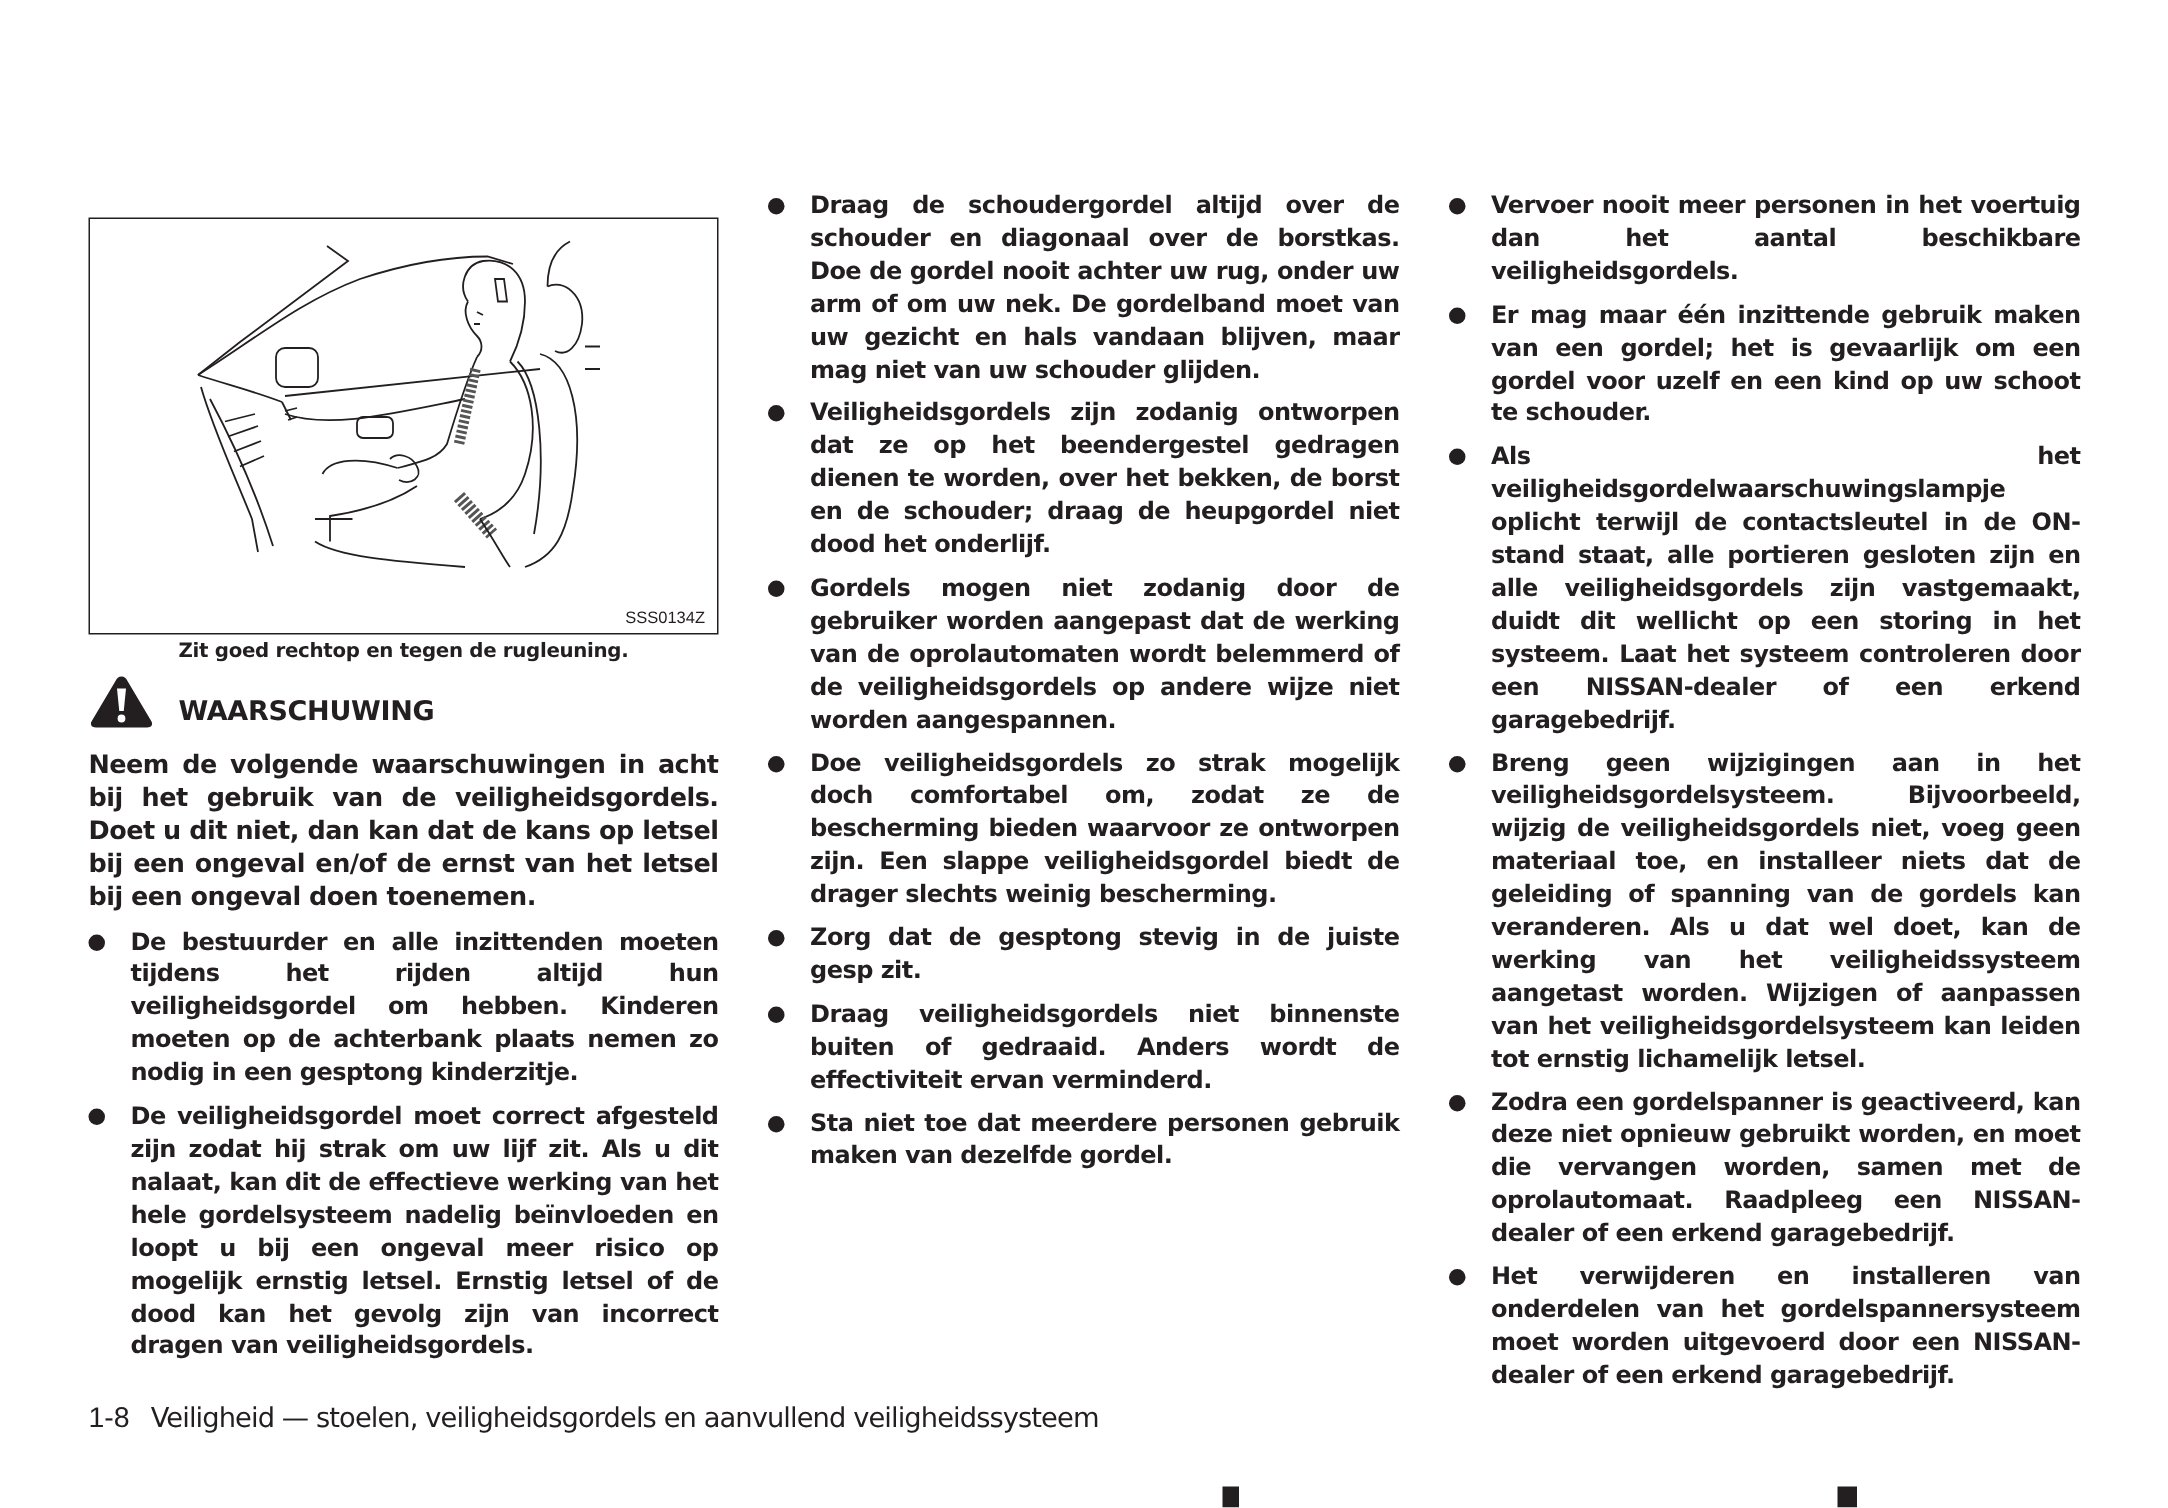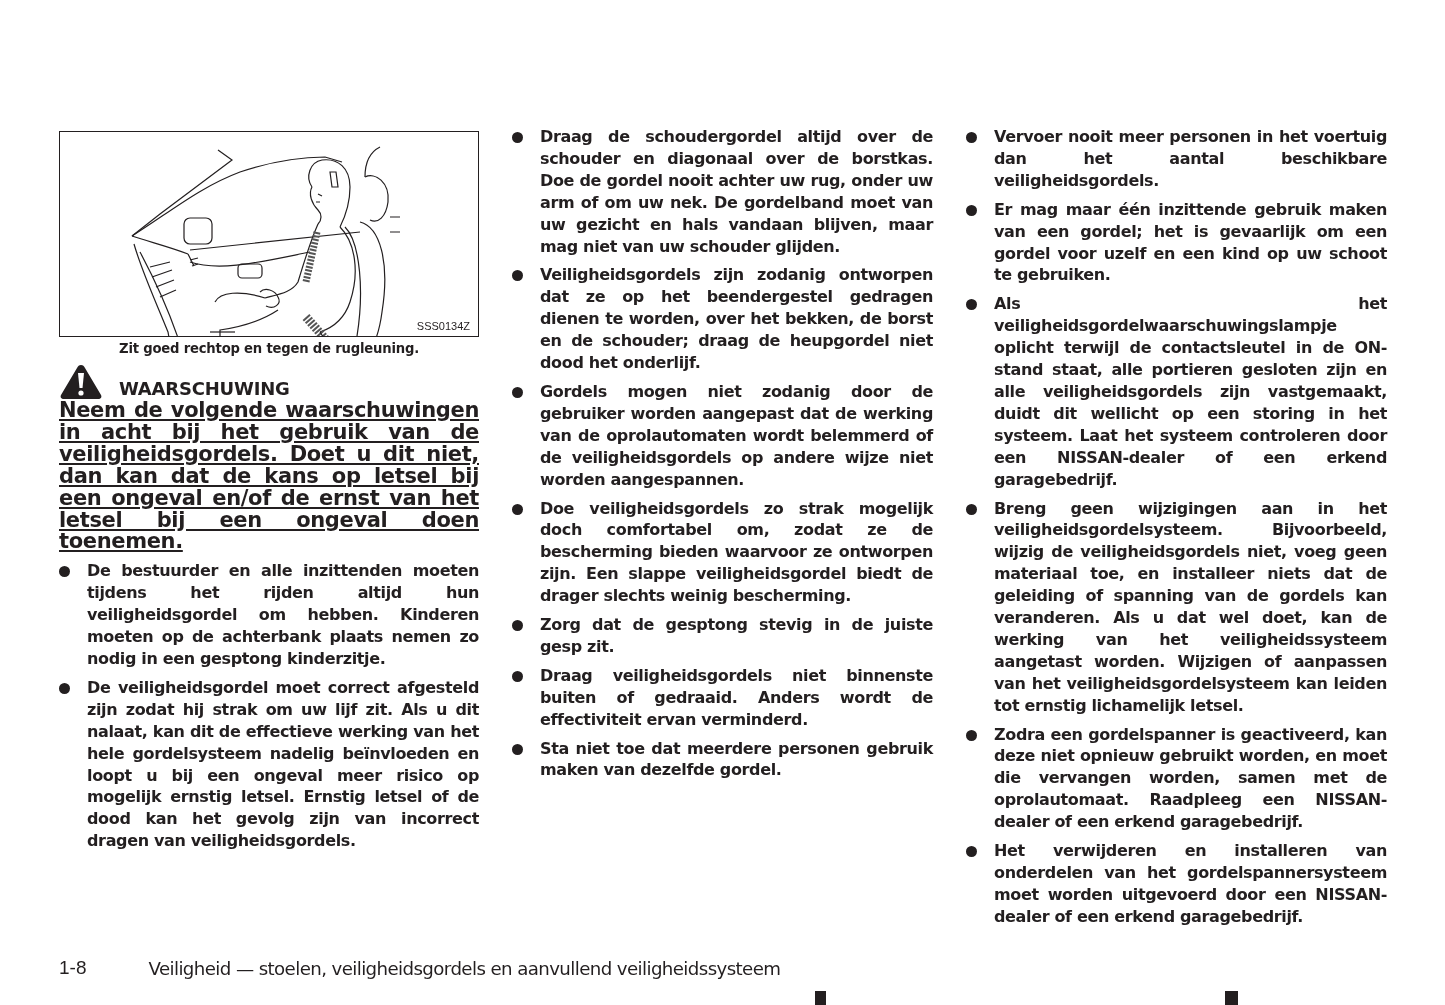--- a/index.html
+++ b/index.html
@@ -3,46 +3,46 @@
 <meta charset="utf-8">
 <style>
   * { box-sizing: border-box; margin: 0; padding: 0; }
   html, body { width: 1445px; height: 1005px; background: #ffffff; overflow: hidden; }
   body { position: relative; font-family: "DejaVu Sans", sans-serif; color: #231f20; }
   .col { position: absolute; top: 126px; }
   .col-1 { left: 59px; width: 420px; }
   .col-2 { left: 512px; width: 421px; }
   .col-3 { left: 966px; width: 421px; }
   .figure {
-    width: 420px; height: 206px; border: 1.5px solid #231f20; position: relative; overflow: hidden;
-    margin-top: 5px;
+    width: 420px; height: 278px; border: 1.5px solid #231f20; position: relative; overflow: hidden;
+    margin-top: 19px;
     padding-left: 33px;
   }
   .figure svg { position: absolute; left: 0; top: 0; }
   .fig-code {
     position: absolute; right: 8px; bottom: 4px; font-family: "Liberation Sans", sans-serif;
     font-size: 11px; color: #231f20;
   }
   .caption { font-size: 13.2px; font-weight: bold; text-align: center; margin-top: 4px; letter-spacing: -0.2px; }
   .warn-head { display: flex; align-items: center; margin-top: 8px; height: 36px; }
   .warn-icon { width: 44px; height: 36px; }
   .warn-title { font-size: 18px; font-weight: bold; margin-left: 16px; margin-top: 12px; letter-spacing: -0.2px; }
-  .para { font-size: 21px; font-weight: bold; line-height: 21.9px; text-align: justify; margin-top: 0; letter-spacing: -0.35px; text-decoration: underline; }
+  .para { font-size: 17px; font-weight: bold; line-height: 21.9px; text-align: justify; margin-top: 14px; letter-spacing: -0.35px; }
   ul.blist { list-style: none; }
   ul.blist li {
     position: relative; padding-left: 28px; font-size: 16px; font-weight: bold; line-height: 21.9px;
     text-align: justify; margin-top: 7px; letter-spacing: -0.35px;
   }
   ul.blist li .dot {
     position: absolute; left: 0; top: 6px; width: 11px; height: 11px; border-radius: 50%; background: #231f20;
   }
   .col-1 ul.blist { margin-top: 6px; }
   .col-2 ul.blist li:first-child, .col-3 ul.blist li:first-child { margin-top: 0; }
   .footer {
-    position: absolute; left: 59px; top: 957px; display: flex; align-items: center; white-space: nowrap; gap: 48px;
+    position: absolute; left: 59px; top: 935px; display: flex; align-items: flex-start; white-space: nowrap;
   }
   .page-num { font-family: "Liberation Sans", sans-serif; font-size: 19px; color: #231f20; margin-right: 14px; }
   .chapter { font-size: 18.2px; font-weight: normal; letter-spacing: -0.6px; }
   .tab-mark { position: absolute; top: 991px; width: 11px; height: 14px; background: #231f20; }
 </style>
 </head>
 <body>
 
 <div class="col col-1">
   <div class="figure">
@@ -117,21 +117,21 @@
     <li><span class="dot"></span><span>Doe veiligheidsgordels zo strak mogelijk doch comfortabel om, zodat ze de bescherming bieden waarvoor ze ontworpen zijn. Een slappe veiligheidsgordel biedt de drager slechts weinig bescherming.</span></li>
     <li><span class="dot"></span><span>Zorg dat de gesptong stevig in de juiste gesp zit.</span></li>
     <li><span class="dot"></span><span>Draag veiligheidsgordels niet binnenste buiten of gedraaid. Anders wordt de effectiviteit ervan verminderd.</span></li>
     <li><span class="dot"></span><span>Sta niet toe dat meerdere personen gebruik maken van dezelfde gordel.</span></li>
   </ul>
 </div>
 
 <div class="col col-3">
   <ul class="blist">
     <li><span class="dot"></span><span>Vervoer nooit meer personen in het voertuig dan het aantal beschikbare veiligheidsgordels.</span></li>
-    <li><span class="dot"></span><span>Er mag maar één inzittende gebruik maken van een gordel; het is gevaarlijk om een gordel voor uzelf en een kind op uw schoot te gebruiken.</span></li>
+    <li><span class="dot"></span><span>Er mag maar één inzittende gebruik maken van een gordel; het is gevaarlijk om een gordel voor uzelf en een kind op uw schoot te schouder.</span></li>
     <li><span class="dot"></span><span>Als het veiligheidsgordelwaarschuwingslampje oplicht terwijl de contactsleutel in de ON-stand staat, alle portieren gesloten zijn en alle veiligheidsgordels zijn vastgemaakt, duidt dit wellicht op een storing in het systeem. Laat het systeem controleren door een NISSAN-dealer of een erkend garagebedrijf.</span></li>
     <li><span class="dot"></span><span>Breng geen wijzigingen aan in het veiligheidsgordelsysteem. Bijvoorbeeld, wijzig de veiligheidsgordels niet, voeg geen materiaal toe, en installeer niets dat de geleiding of spanning van de gordels kan veranderen. Als u dat wel doet, kan de werking van het veiligheidssysteem aangetast worden. Wijzigen of aanpassen van het veiligheidsgordelsysteem kan leiden tot ernstig lichamelijk letsel.</span></li>
     <li><span class="dot"></span><span>Zodra een gordelspanner is geactiveerd, kan deze niet opnieuw gebruikt worden, en moet die vervangen worden, samen met de oprolautomaat. Raadpleeg een NISSAN-dealer of een erkend garagebedrijf.</span></li>
     <li><span class="dot"></span><span>Het verwijderen en installeren van onderdelen van het gordelspannersysteem moet worden uitgevoerd door een NISSAN-dealer of een erkend garagebedrijf.</span></li>
   </ul>
 </div>
 
 <div class="footer">
   <span class="page-num">1-8</span>
   <span class="chapter">Veiligheid — stoelen, veiligheidsgordels en aanvullend veiligheidssysteem</span>

